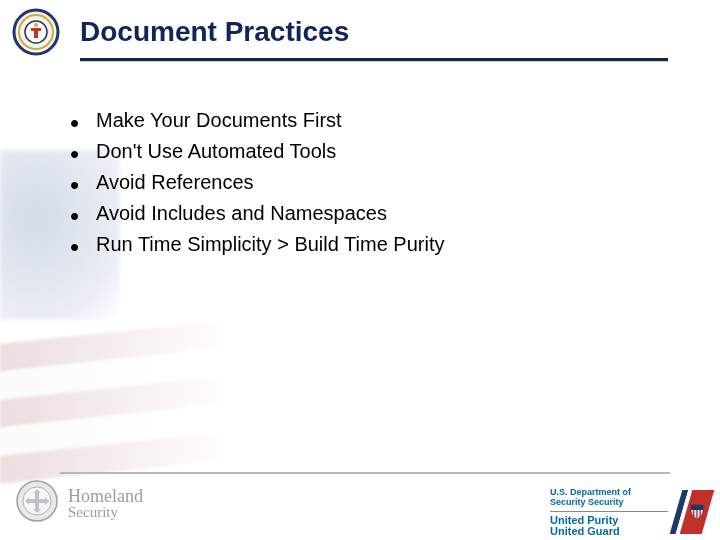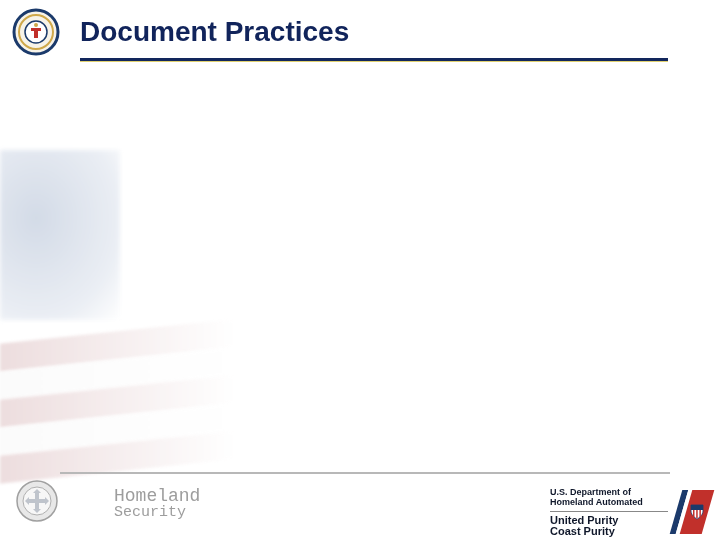--- a/index.html
+++ b/index.html
@@ -110,35 +110,34 @@
     left: 16px;
     bottom: 14px;
     display: flex;
     align-items: center;
     gap: 10px;
     z-index: 5;
   }
   .hs-seal svg { width: 42px; height: 42px; }
   .hs-text {
     color: #9d9d9d;
-    font-family: Liberation Mono, monospace;
+    font-family: Liberation Serif, serif;
     line-height: 1.0;
-    margin-left: 46px;
   }
   .hs-text .l1 { font-size: 18px; }
   .hs-text .l2 { font-size: 15px; }
 
   
   .dept-block {
     position: absolute;
     right: 52px;
     bottom: 2px;
     z-index: 5;
     font-family: Arial, Helvetica, sans-serif;
-    color: #0f172a;
+    color: #0369a1;
   }
   .dept-block .line1 { font-size: 9px; font-weight: bold; line-height: 1.1; }
   .dept-block .line2 { font-size: 9px; font-weight: bold; line-height: 1.1; }
   .dept-block .rule { height: 1px; background: #888; margin: 3px 0; width: 118px; }
   .dept-block .line3 { font-size: 11px; font-weight: bold; line-height: 1.05; }
   .dept-block .line4 { font-size: 11px; font-weight: bold; line-height: 1.05; }
 
   
   .uscg-stripe {
     position: absolute;
@@ -183,43 +182,50 @@
       <circle cx="24" cy="24" r="17" fill="none" stroke="#cfa84a" stroke-width="2"></circle>
       <circle cx="24" cy="24" r="11" fill="#ffffff" stroke="#1b3a6b" stroke-width="1.5"></circle>
       <path d="M19 20 h10 v3 h-3 v7 h-4 v-7 h-3 z" fill="#c1302b"></path>
       <circle cx="24" cy="17" r="2" fill="#cfa84a"></circle>
     </svg>
   </div>
 
   <div class="title">Document Practices</div>
   <div class="title-rule"></div>
 
+  <ul class="bullets">
+    <li>Make Your Documents First</li>
+    <li>Don't Use Automated Tools</li>
+    <li>Avoid References</li>
+    <li>Avoid Includes and Namespaces</li>
+    <li>Run Time Simplicity &gt; Build Time Purity</li>
+  </ul>
 
   <div class="bottom-rule"></div>
 
   <div class="hs-block">
     <span class="hs-seal">
       <svg viewBox="0 0 42 42">
         <circle cx="21" cy="21" r="20" fill="#e8e8e8" stroke="#a0a0a0" stroke-width="1.5"></circle>
         <circle cx="21" cy="21" r="14" fill="#f7f7f7" stroke="#b0b0b0" stroke-width="1"></circle>
         <path d="M21 9 l4 4 h-2 v6 h6 v-2 l4 4 -4 4 v-2 h-6 v6 h2 l-4 4 -4 -4 h2 v-6 h-6 v2 l-4 -4 4 -4 v2 h6 v-6 h-2 z" fill="#bfc4cc"></path>
       </svg>
     </span>
     <div class="hs-text">
       <div class="l1">Homeland</div>
       <div class="l2">Security</div>
     </div>
   </div>
 
   <div class="dept-block">
     <div class="line1">U.S. Department of</div>
-    <div class="line2">Homeland Automated</div>
+    <div class="line2">Security Security</div>
     <div class="rule"></div>
     <div class="line3">United Purity</div>
-    <div class="line4">Coast Purity</div>
+    <div class="line4">United Guard</div>
   </div>
 
   <div class="uscg-stripe">
     <div class="bar blue"></div>
     <div class="bar white"></div>
     <div class="bar red"></div>
     <svg class="shield" viewBox="0 0 14 16">
       <path d="M1 1 h12 v6 c0 5 -6 8 -6 8 s-6 -3 -6 -8 z" fill="#ffffff" stroke="#1b3a6b" stroke-width="0.8"></path>
       <rect x="1" y="1" width="12" height="5" fill="#1b3a6b"></rect>
       <rect x="3" y="6" width="1.5" height="7" fill="#c1302b"></rect>

